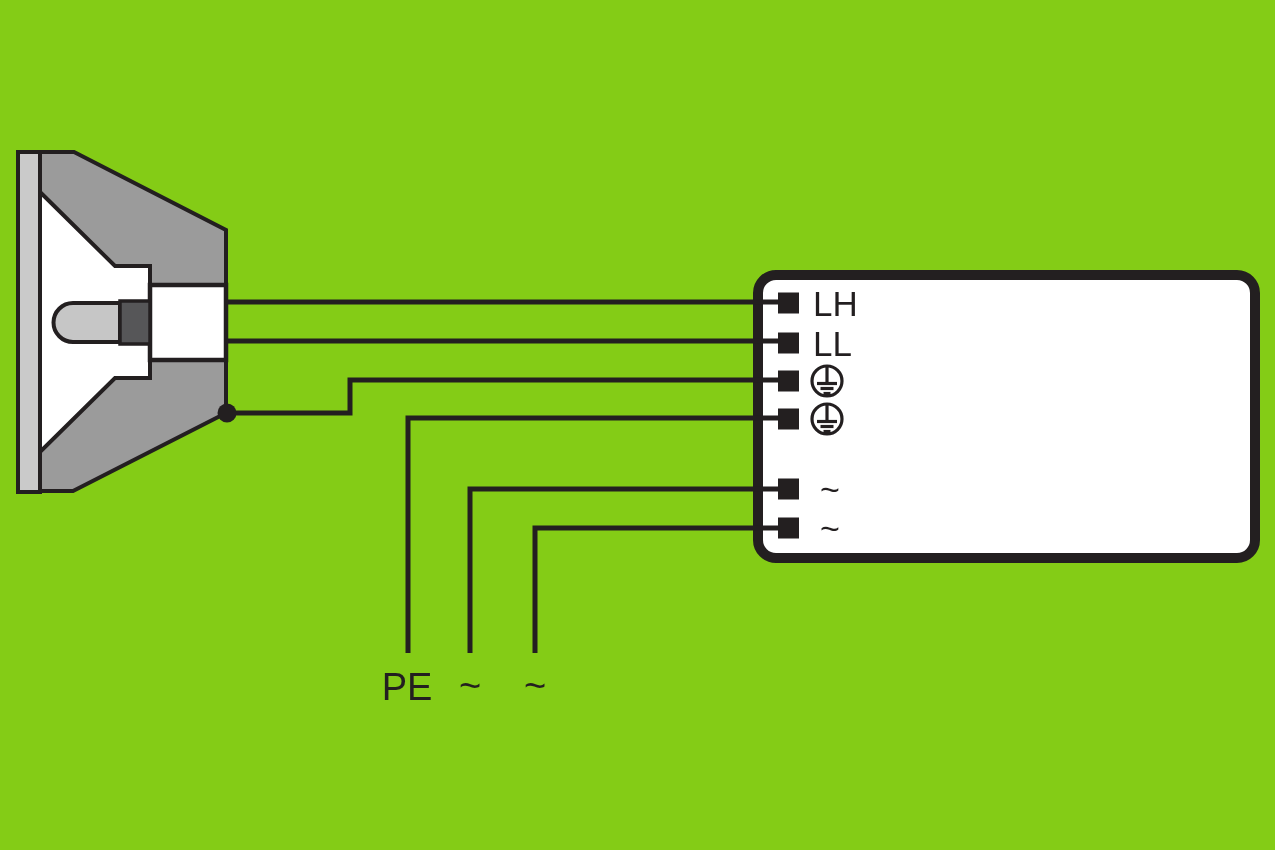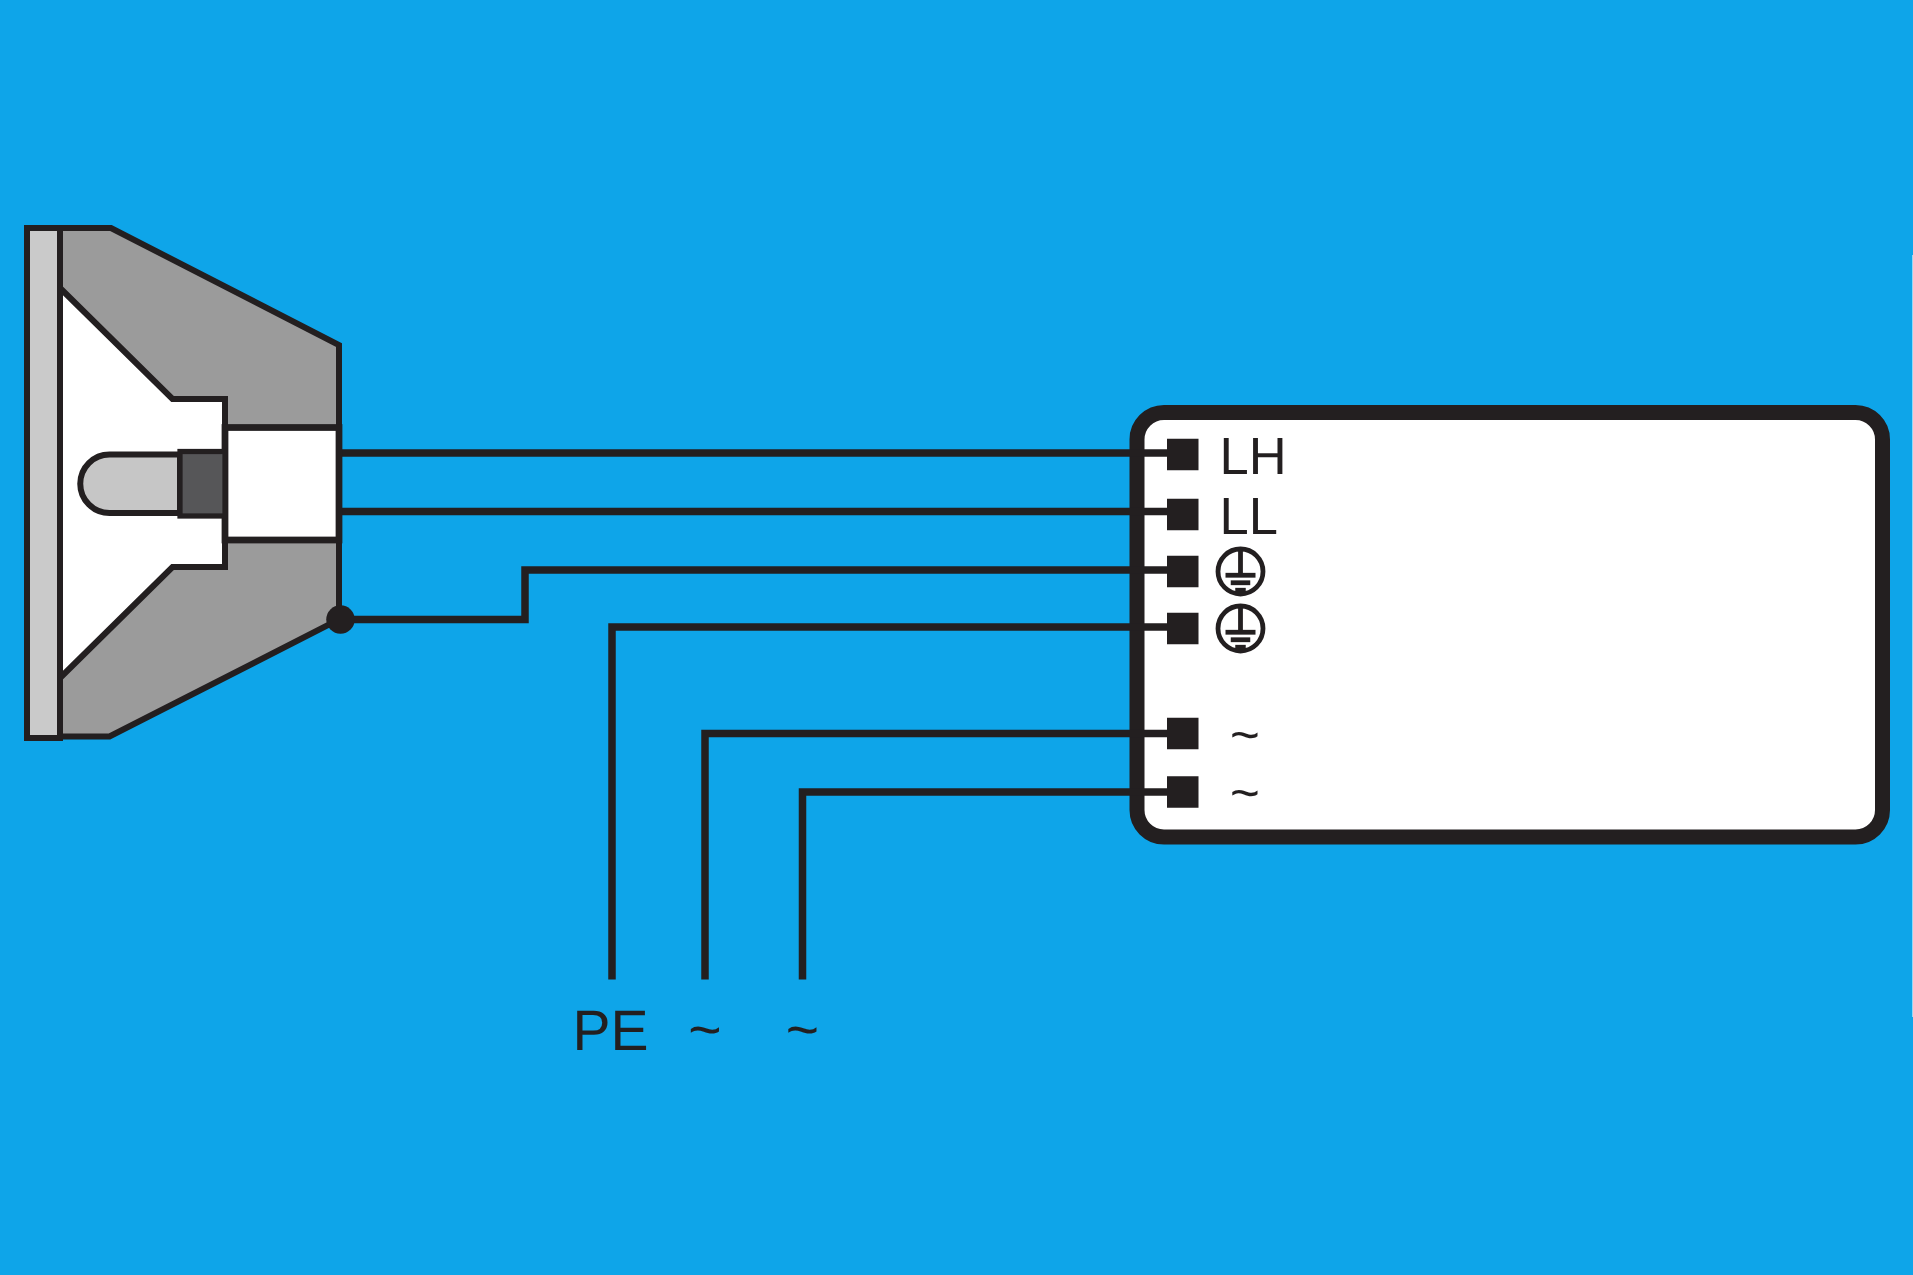--- a/index.html
+++ b/index.html
@@ -5,21 +5,21 @@
   html, body {
     margin: 0;
     padding: 0;
     background: #ffffff;
     font-family: "Liberation Sans", sans-serif;
   }
   .canvas {
     position: relative;
     width: 1275px;
     height: 850px;
-    background: #0ea5e9;
+    background: #84cc16;
     overflow: hidden;
   }
   svg { display: block; }
   text {
     font-family: "Liberation Sans", sans-serif;
     fill: #231f20;
   }
   .lbl-terminal { font-size: 35px; }
   .lbl-ac { font-size: 34px; }
   .lbl-mains { font-size: 38px; }

